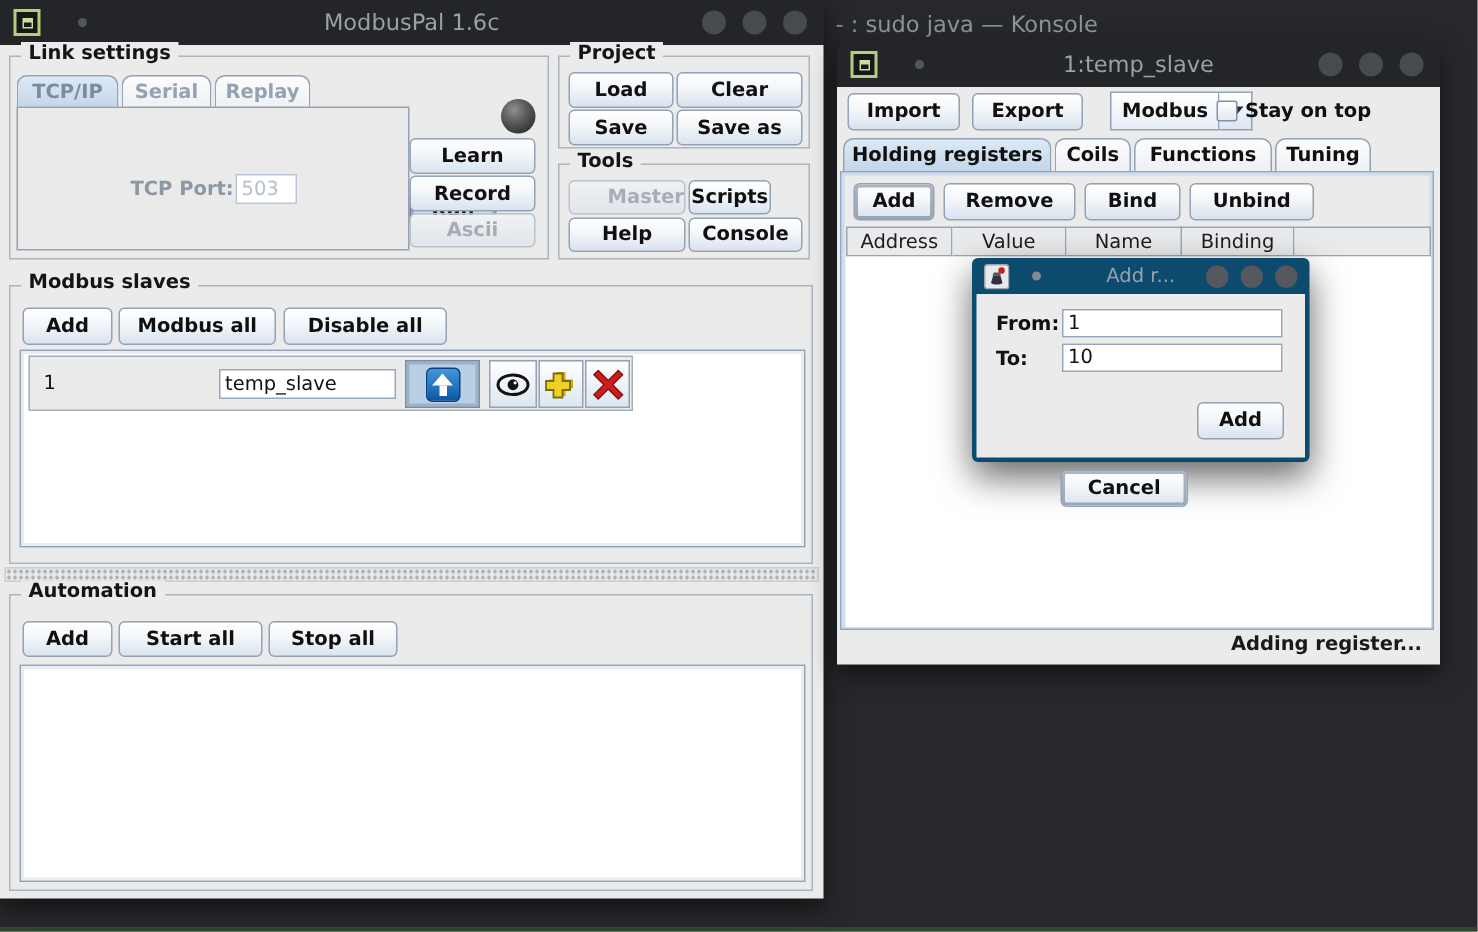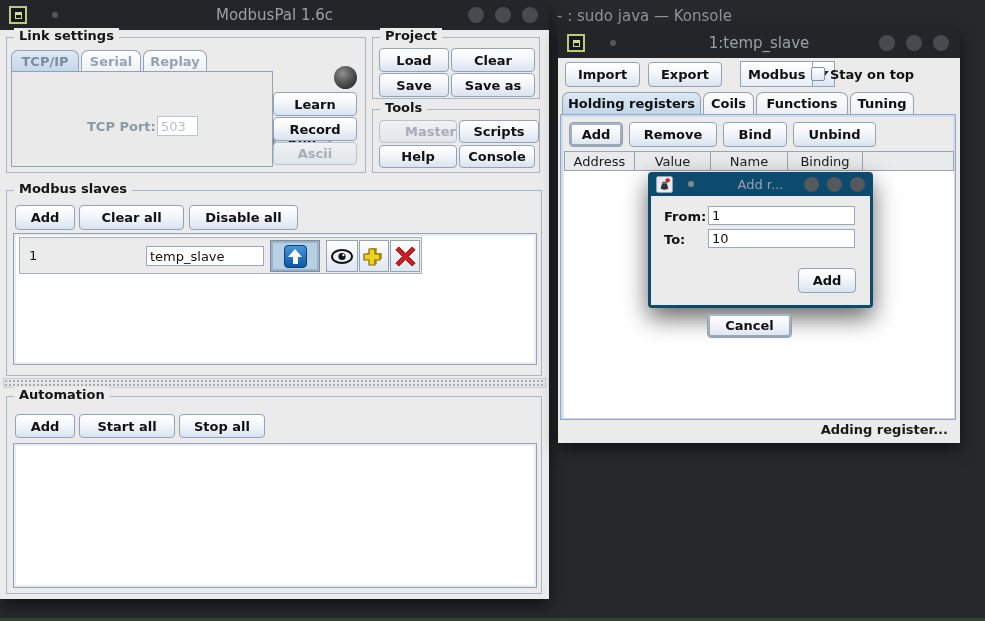--- a/index.html
+++ b/index.html
@@ -120,29 +120,29 @@
       <div class="glabel">Project</div>
       <div class="btn" style="left:6px; top:10px; width:70px; height:24px;">Load</div>
       <div class="btn" style="left:78px; top:10px; width:84px; height:24px;">Clear</div>
       <div class="btn" style="left:6px; top:35px; width:70px; height:24px;">Save</div>
       <div class="btn" style="left:78px; top:35px; width:84px; height:24px;">Save as</div>
     </div>
 
     <div class="group" style="left:372px; top:79px; width:168px; height:64px;">
       <div class="glabel">Tools</div>
       <div class="btn disabled" style="left:6px; top:10px; width:78px; height:23px;padding-left:25px;">Master</div>
-      <div class="btn" style="left:86px; top:10px; width:80px; height:23px;">Scripts</div>
+      <div class="btn" style="left:86px; top:10px; width:55px; height:23px;">Scripts</div>
       <div class="btn" style="left:6px; top:35px; width:78px; height:23px;">Help</div>
       <div class="btn" style="left:86px; top:35px; width:76px; height:23px;">Console</div>
     </div>
 
     <div class="group" style="left:6px; top:160px; width:536px; height:186px;">
       <div class="glabel">Modbus slaves</div>
       <div class="btn" style="left:8px; top:14px; width:60px; height:25px;">Add</div>
-      <div class="btn" style="left:72px; top:14px; width:105px; height:25px;">Clear all</div>
+      <div class="btn" style="left:72px; top:14px; width:105px; height:25px;">Modbus all</div>
       <div class="btn" style="left:182px; top:14px; width:109px; height:25px;">Disable all</div>
       <div class="white-panel" style="left:6px; top:42px; width:524px; height:132px;">
         <div class="slave-row">
           <div class="slave-id">1</div>
           <input class="field" style="left: 126px; top: 8px; width: 118px; height: 20px;" value="temp_slave">
           <div class="icon-btn toggled" style="left:250px; width:50px;">
             <div class="up-icon"></div>
           </div>
           <div class="icon-btn" style="left:306px; width:32px;">
             <svg width="24" height="16" viewBox="0 0 24 16">

